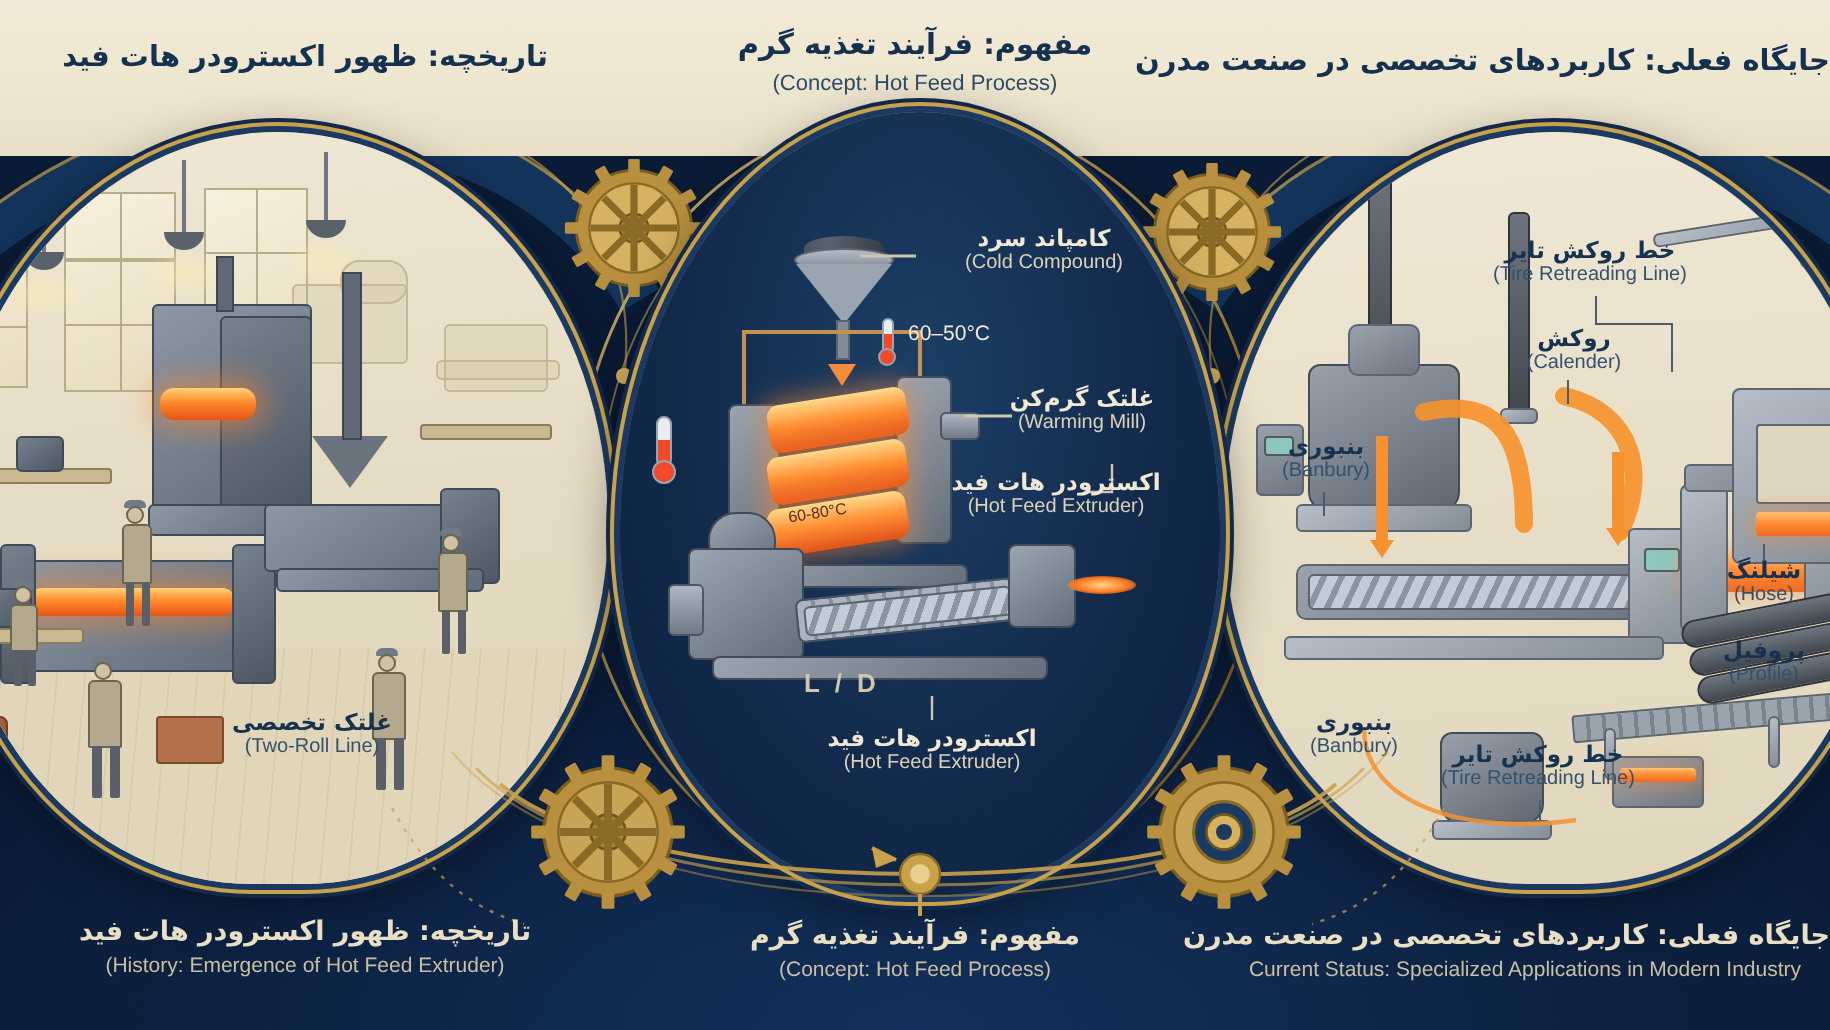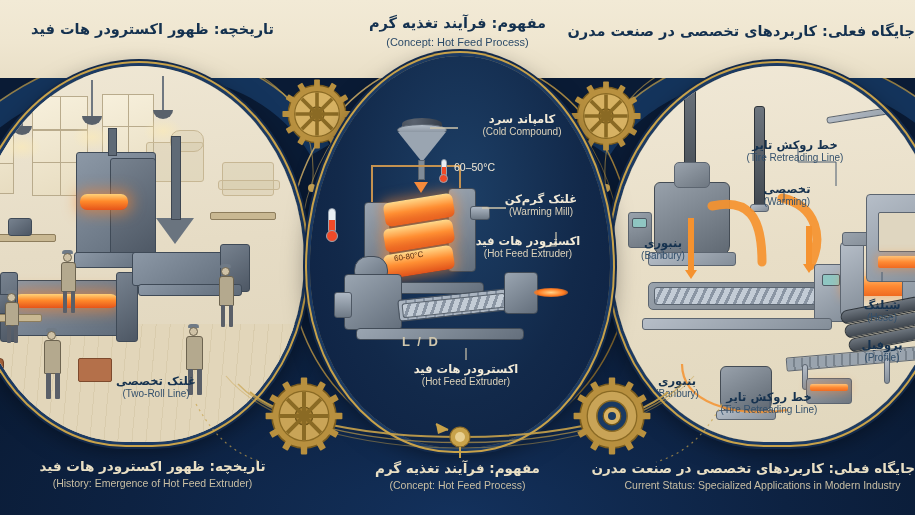--- a/index.html
+++ b/index.html
@@ -79,21 +79,21 @@
 
   
   .swirls{position:absolute;left:0;top:0;width:915px;height:515px;z-index:4;pointer-events:none;}
   .swirls-front{z-index:20;}
 
   
   .callout{position:absolute;z-index:25;text-align:center;white-space:nowrap;}
   .callout .fa{font-size:11.5px;font-weight:700;line-height:1.25;}
   .callout .en{direction:ltr;font-size:10px;line-height:1.2;margin-top:0px;
     font-family:"Liberation Sans",sans-serif;}
-  .lbl-dark .fa{color:#16324f;margin-top:20px;}
+  .lbl-dark .fa{color:#16324f;}
   .lbl-dark .en{color:#33506c;}
   .lbl-light .fa{color:#f1e9d6;}
   .lbl-light .en{color:#dcd2ba;}
 
   
   .scene{position:absolute;inset:0;}
   .win{position:absolute;background:linear-gradient(160deg,#f7f0dc,#e7dcc0);
     border:1.5px solid #b9ab8c;}
   .win::before,.win::after{content:"";position:absolute;background:#b9ab8c;}
   .win::before{left:0;right:0;top:33%;height:1.2px;}
@@ -443,22 +443,22 @@
       <svg style="position:absolute;left:0;top:0;width:330px;height:376px;">
         <path d="M70,298 C70,336 120,352 176,344" fill="none" stroke="#f5922f" stroke-width="2.2" opacity=".85"></path>
       </svg>
     </div>
 
     <div class="callout lbl-dark" style="left:108px;top:52px;width:150px;">
       <div class="fa">خط روکش تایر</div>
       <div class="en">(Tire Retreading Line)</div>
     </div>
     <div class="callout lbl-dark" style="left:120px;top:96px;width:110px;">
-      <div class="fa">تخصصی</div>
-      <div class="en">(Warming)</div>
+      <div class="fa">روکش</div>
+      <div class="en">(Calender)</div>
     </div>
     <div class="callout lbl-dark" style="left:8px;top:150px;width:86px;">
       <div class="fa">بنبوری</div>
       <div class="en">(Banbury)</div>
     </div>
     <div class="callout lbl-dark" style="left:222px;top:212px;width:96px;">
       <div class="fa">شیلنگ</div>
       <div class="en">(Hose)</div>
     </div>
     <div class="callout lbl-dark" style="left:222px;top:252px;width:96px;">

